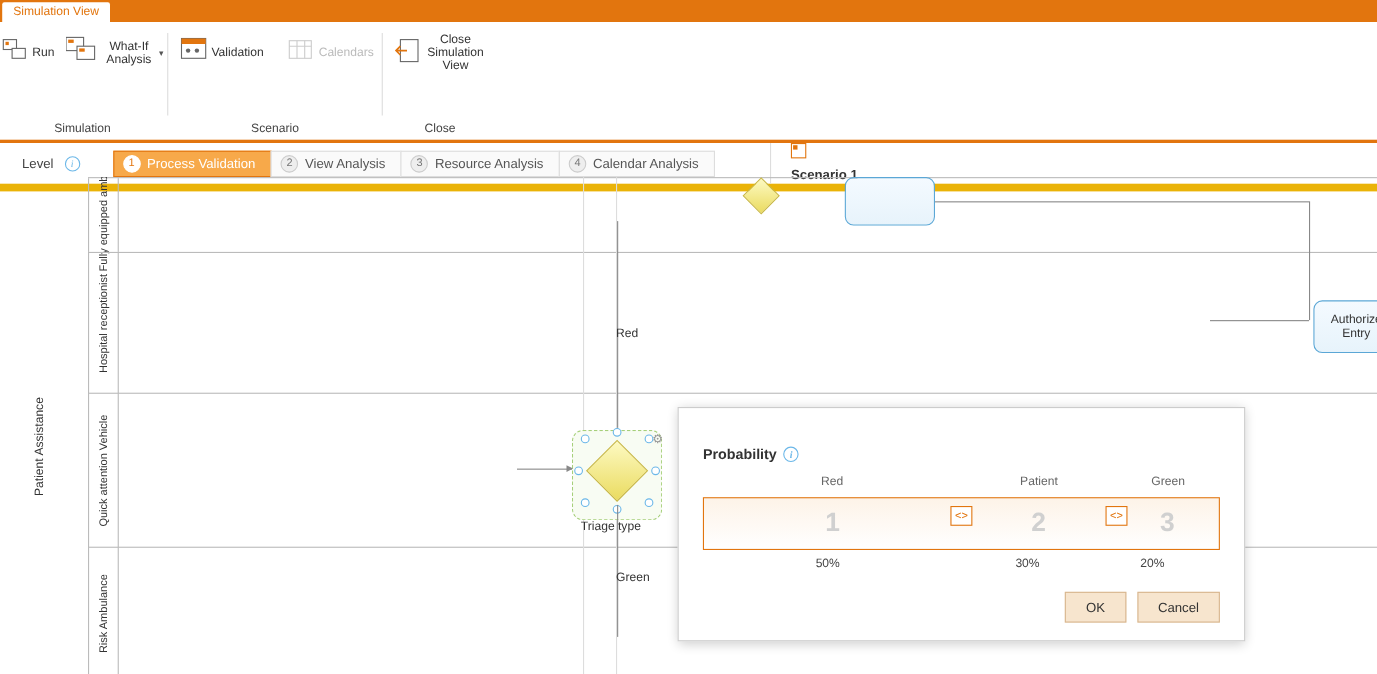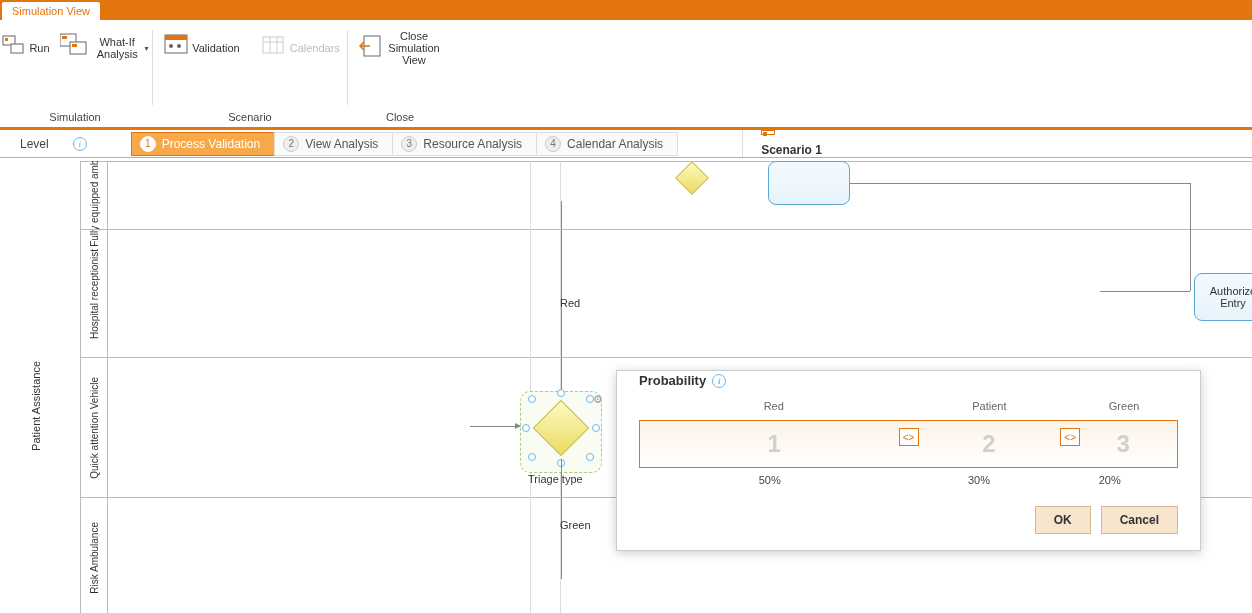--- a/index.html
+++ b/index.html
@@ -14,21 +14,21 @@
   .ribbon-group { display: flex; flex-direction: column; align-items: center; padding: 0 4px; position: relative; }
   .ribbon-group-title { position: absolute; bottom: 4px; font-size: 11px; color: #444; }
   .ribbon-buttons { display: flex; gap: 2px; }
   .ribbon-btn { display: flex; flex-direction: row; align-items: center; justify-content: flex-start; padding: 4px 8px 14px 8px; min-width: 48px; font-size: 11px; color: #333; cursor: pointer; text-align: center; }
   .ribbon-btn.disabled { color: #bbb; }
   .ribbon-icon { width: 32px; height: 32px; margin-bottom: 4px; display: flex; align-items: center; justify-content: center; }
   .ribbon-sep { width: 1px; background: #ddd; margin: 4px 2px 22px 2px; }
   .dropdown-caret { font-size: 8px; color: #555; }
 
   
-  .level-bar { height: 28px; border-bottom: 1px solid #eab308; display: flex; align-items: center; padding-left: 20px; gap: 24px; font-size: 12px; color: #444; }
+  .level-bar { height: 44px; border-bottom: 7px solid #eab308; display: flex; align-items: center; padding-left: 20px; gap: 10px; font-size: 12px; color: #444; }
   .info-icon { width: 14px; height: 14px; border: 1px solid #6bb7e8; border-radius: 50%; display: inline-flex; align-items: center; justify-content: center; font-size: 9px; color: #6bb7e8; font-style: italic; font-family: Georgia, serif; }
   .level-steps { display: flex; margin-left: 20px; }
   .step { display: flex; align-items: center; gap: 6px; padding: 3px 14px 3px 8px; font-size: 12px; color: #555; background: #fafafa; border: 1px solid #ddd; position: relative; margin-left: -1px; cursor: pointer; }
   .step:first-child { margin-left: 0; }
   .step::after { content: ""; position: absolute; right: -8px; top: 0; bottom: 0; width: 12px; background: inherit; border-right: 1px solid #ddd; border-top: 1px solid #ddd; transform: skewX(30deg); transform-origin: top right; z-index: 1; display: none; }
   .step-num { width: 16px; height: 16px; border-radius: 50%; background: #eee; border: 1px solid #ccc; display: inline-flex; align-items: center; justify-content: center; font-size: 10px; color: #777; }
   .step.active { background: #f7a94a; color: #fff; border-color: #e2750e; }
   .step.active .step-num { background: #fff; color: #e2750e; border-color: #fff; }
   .step.active::after { border-color: #e2750e; }
 
@@ -76,31 +76,31 @@
 
   .task-box { position: absolute; border: 1.5px solid #5ba7d6; border-radius: 8px; background: linear-gradient(#f4faff, #e7f3fb); min-width: 74px; min-height: 40px; font-size: 11px; text-align: center; display: flex; align-items: center; justify-content: center; padding: 4px 8px; color: #333; }
   .task1 { left: 768px; top: 0px; width: 82px; height: 44px; }
   .task2 { left: 770px; top: 413px; width: 82px; height: 28px; }
   .task3 { right: -20px; top: 112px; width: 78px; height: 48px; }
 
   .long-line { position: absolute; border-top: 1px solid #888; }
   .vert-line { position: absolute; border-left: 1px solid #888; }
 
   
-  .popup { position: absolute; left: 616px; top: 370px; width: 585px; background: #fff; border: 1px solid #ccc; box-shadow: 0 2px 10px rgba(0,0,0,0.2); padding: 2px 22px 16px 22px; }
+  .popup { position: absolute; left: 616px; top: 370px; width: 516px; background: #fff; border: 1px solid #ccc; box-shadow: 0 2px 10px rgba(0,0,0,0.2); padding: 34px 22px 16px 22px; }
   .popup-title { font-size: 13px; font-weight: 700; color: #333; display: flex; align-items: center; gap: 6px; margin-bottom: 12px; }
   .slider-wrap { position: relative; height: 76px; }
   .slider-labels-top { display: flex; position: absolute; top: 0; left: 0; right: 0; font-size: 11px; color: #666; }
   .slider-labels-top > div { text-align: center; }
   .slider-track { position: absolute; top: 20px; left: 0; right: 0; height: 48px; border: 1px solid #e2750e; background: linear-gradient(#fdf3e8, #fff); display: flex; }
   .slider-seg { height: 100%; display: flex; align-items: center; justify-content: center; color: #d0d0d0; font-weight: 700; font-size: 24px; position: relative; }
   .slider-handle { position: absolute; top: 28px; width: 20px; height: 18px; border: 1px solid #e2750e; background: #fff; display: flex; align-items: center; justify-content: center; gap: 0px; font-size: 10px; color: #e2750e; z-index: 2; cursor: ew-resize; }
   .slider-labels-bottom { position: absolute; top: 74px; left: 0; right: 16px; display: flex; font-size: 11px; color: #444; }
   .slider-labels-bottom > div { text-align: center; }
-  .popup-buttons { display: flex; justify-content: flex-end; gap: 10px; margin-top: 30px; font-weight: bold; }
+  .popup-buttons { display: flex; justify-content: flex-end; gap: 10px; margin-top: 30px; }
   .btn { padding: 6px 18px; font-size: 12px; border: 1px solid #d8b690; background: #f7e5ce; color: #333; cursor: pointer; }
 
 </style>
 </head>
 <body>
 
 <div class="top-bar">
   <div class="top-tab">Simulation View</div>
 </div>
 

